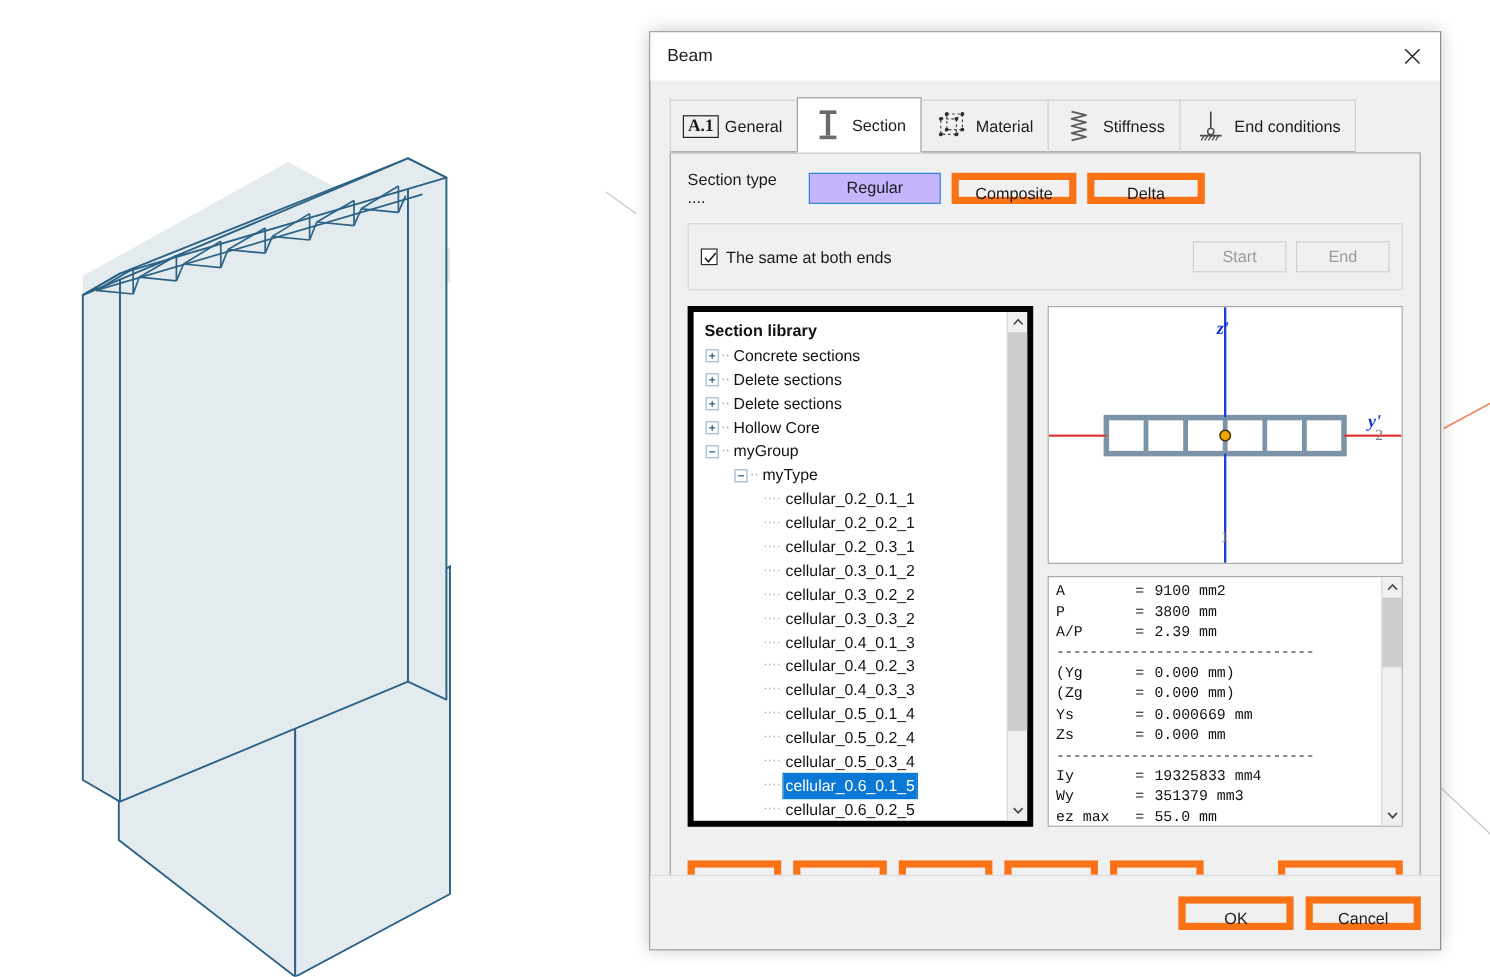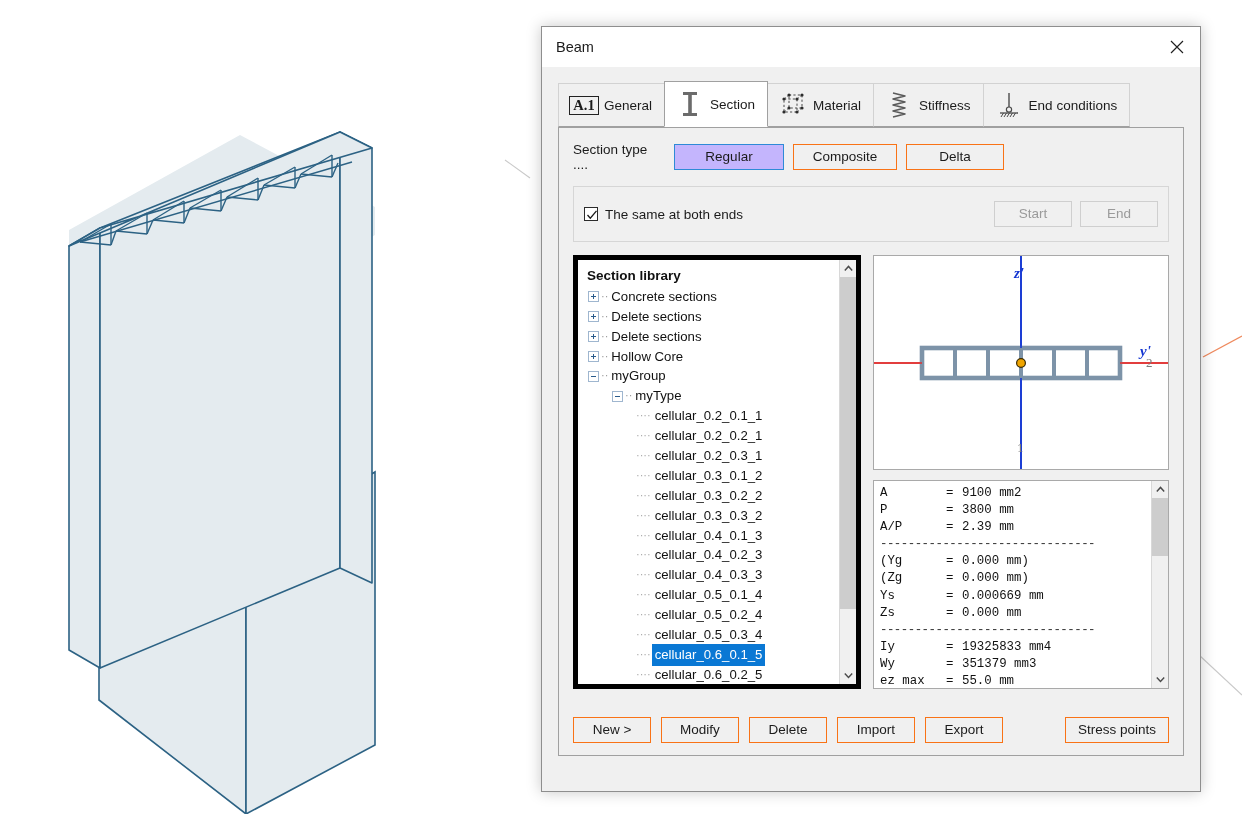--- a/index.html
+++ b/index.html
@@ -83,21 +83,21 @@
     border-top: none;
     padding: 14px 14px 12px 14px;
     height: 628px;
     position: relative;
   }
 
   .rowline { display: flex; align-items: center; gap: 9px; }
   .lbl { font-size: 13.5px; color: #1b1b1b; }
 
   .btn {
-    background: #f0f0f0; border: 1px solid #f97316;
+    background: #f0f0f0; border: 6px solid #f97316;
     font-family: "Liberation Sans", sans-serif; font-size: 13.5px; color: #1b1b1b;
     padding: 0; cursor: default; text-align: center;
     height: 26px; line-height: 24px;
   }
   .btn.blue { background: #c4b5fd; border: 1px solid #2e8ad6; }
   .btn.disabled { color: #9a9a9a; border: 1px solid #cfcfcf; background: #f0f0f0; }
 
   .groupbox {
     margin-top: 14px;
     border: 1px solid #d6d6d6;
@@ -551,15 +551,19 @@
           <button class="btn" style="width:78px;margin-right:10px">Delete</button>
           <button class="btn" style="width:78px;margin-right:10px">Import</button>
           <button class="btn" style="width:78px">Export</button>
           <span class="spacer"></span>
           <button class="btn" style="width:104px">Stress points</button>
         </div>
 
       </div>
     </div>
 
+    <div class="footer">
+      <button class="btn" style="width:96px;height:28px;line-height:26px">OK</button>
+      <button class="btn" style="width:96px;height:28px;line-height:26px">Cancel</button>
+    </div>
 
   </div>
 </div>
 
 </body></html>

